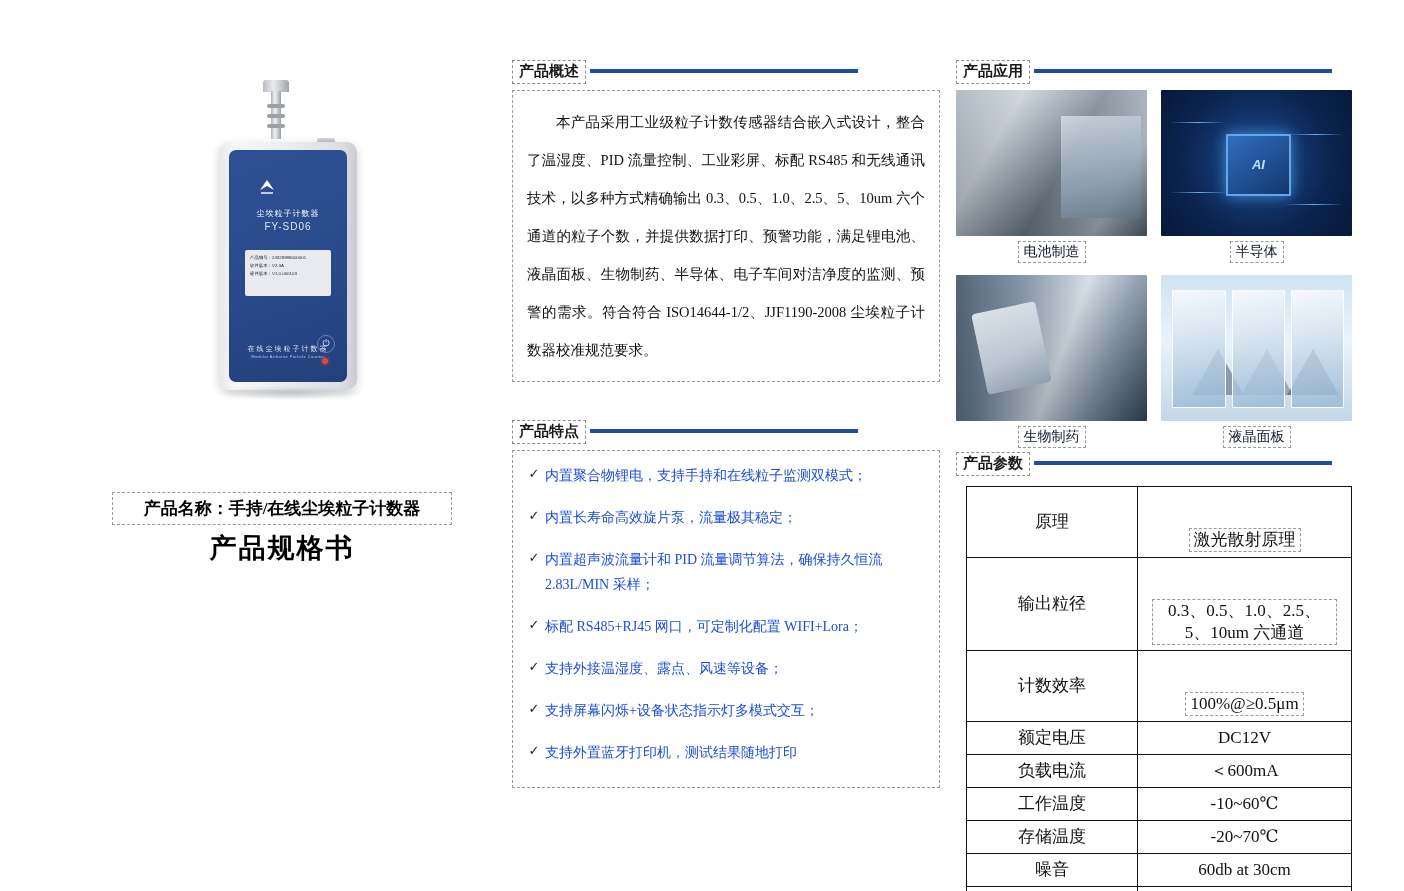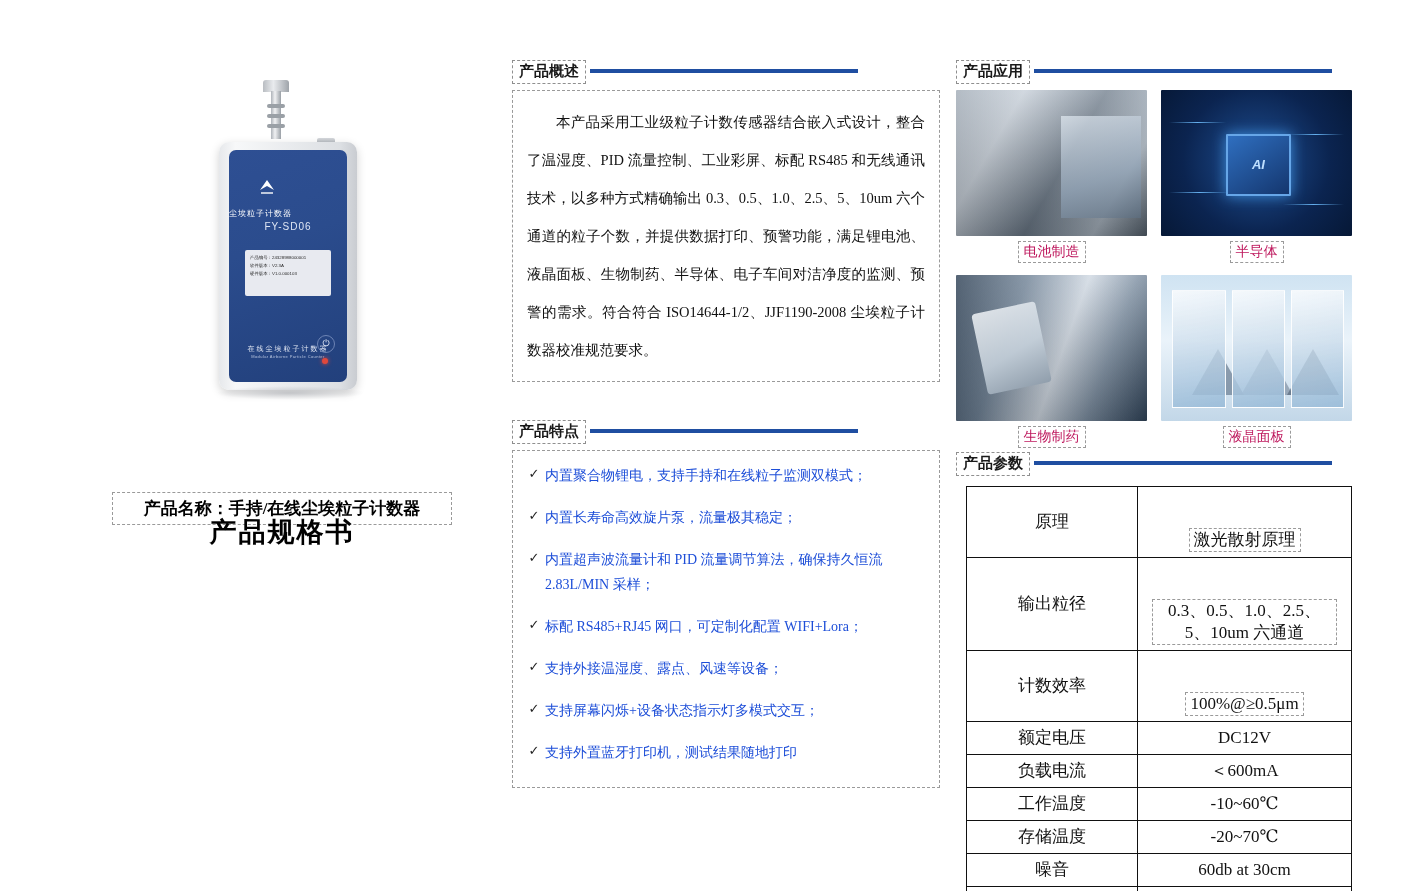--- a/index.html
+++ b/index.html
@@ -95,21 +95,21 @@
     color: #fff;
     font-size: 20px;
     line-height: 24px;
     text-align: center;
   }
   .device-title {
     position: absolute;
     left: 24px;
     top: 128px;
     width: 118px;
-    text-align: left;
+    text-align: center;
     color: #ffffff;
     font-size: 8px;
     letter-spacing: 1px;
     font-family: "Liberation Sans", sans-serif;
   }
   .device-model {
     position: absolute;
     left: 24px;
     top: 141px;
     width: 118px;
@@ -200,21 +200,21 @@
     padding: 4px 6px;
     box-sizing: border-box;
     text-align: center;
     font-size: 17px;
     font-weight: bold;
     white-space: nowrap;
   }
   .spec-title {
     position: absolute;
     left: 112px;
-    top: 514px;
+    top: 530px;
     width: 340px;
     text-align: center;
     font-size: 27px;
     font-weight: bold;
     letter-spacing: 2px;
   }
 
   
   .sec-head {
     position: absolute;
@@ -320,21 +320,21 @@
   .app-cap {
     text-align: center;
     margin-top: 5px;
     margin-bottom: 8px;
   }
   .app-cap span {
     display: inline-block;
     border: 1px dashed #9a9a9a;
     padding: 1px 5px;
     font-size: 14px;
-    color: #be185d;
+    color: #0f172a;
   }
 
   
   .ph-battery {
     background:
       linear-gradient(180deg, rgba(255,255,255,0.25), rgba(0,0,0,0.25)),
       linear-gradient(120deg,#9aa5b1 0%, #c3ccd6 25%, #6c7a89 55%, #aab6c2 80%, #54606c 100%);
   }
   .ph-battery::after {
     content: "";

